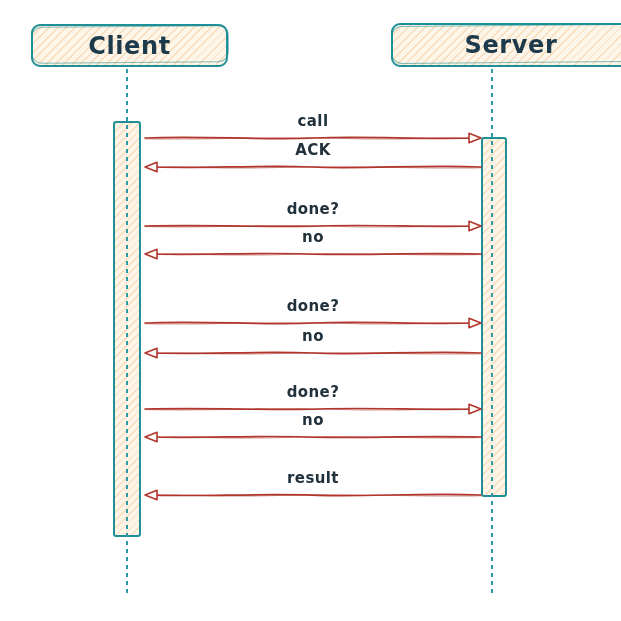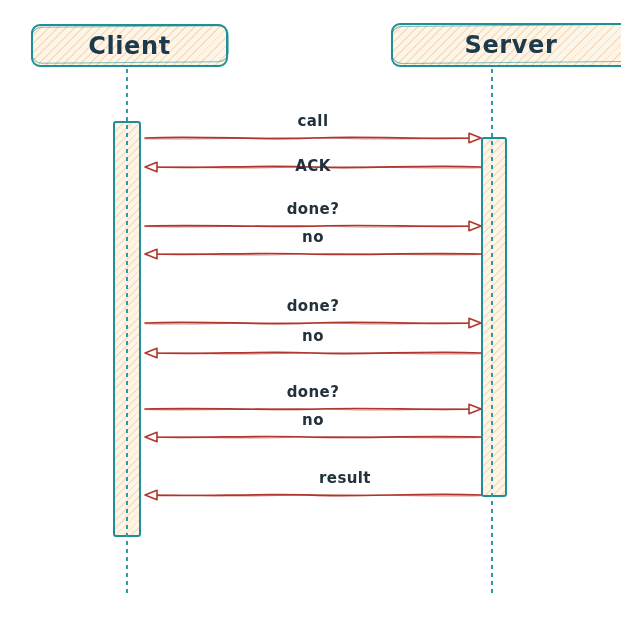--- a/index.html
+++ b/index.html
@@ -66,21 +66,21 @@
   <div class="activation" style="left:113px;top:121px;width:28px;height:416px;"></div>
   <div class="activation" style="left:481px;top:137px;width:26px;height:360px;"></div>
 
   <div class="msg-label" style="top:111px;">call</div>
   <svg class="arrow" style="top:130px;" viewBox="0 0 342 16">
     <path class="l1" d="M3,8 C60,5.6 122,10.2 172,8 C226,6 280,9.6 328,8"></path>
     <path class="l2" d="M3,8.7 C72,10.6 152,5.8 206,8.4 C258,10.6 300,6.9 328,8.3"></path>
     <path class="head" d="M327,3.3 L339,8 L327,12.7 Z"></path>
   </svg>
 
-  <div class="msg-label" style="top:140px;margin-top:16px;">ACK</div>
+  <div class="msg-label" style="top:140px;">ACK</div>
   <svg class="arrow" style="top:159px;" viewBox="0 0 342 16">
     <path class="l1" d="M339,8 C282,5.6 220,10.2 170,8 C116,6 62,9.6 14,8"></path>
     <path class="l2" d="M339,8.7 C270,10.6 190,5.8 136,8.4 C84,10.6 42,6.9 14,8.3"></path>
     <path class="head" d="M15,3.3 L3,8 L15,12.7 Z"></path>
   </svg>
 
   <div class="msg-label" style="top:199px;">done?</div>
   <svg class="arrow" style="top:218px;" viewBox="0 0 342 16">
     <path class="l1" d="M3,8 C70,6.2 130,9.8 178,8 C230,6.2 284,9.4 328,8"></path>
     <path class="l2" d="M3,8.5 C66,10.2 146,6 200,8.5 C254,10.4 302,7 328,8.4"></path>
@@ -115,20 +115,20 @@
     <path class="head" d="M327,3.3 L339,8 L327,12.7 Z"></path>
   </svg>
 
   <div class="msg-label" style="top:410px;">no</div>
   <svg class="arrow" style="top:429px;" viewBox="0 0 342 16">
     <path class="l1" d="M339,8 C272,6.2 212,9.8 164,8 C112,6.2 58,9.4 14,8"></path>
     <path class="l2" d="M339,8.5 C276,10.2 196,6 142,8.5 C88,10.4 40,7 14,8.4"></path>
     <path class="head" d="M15,3.3 L3,8 L15,12.7 Z"></path>
   </svg>
 
-  <div class="msg-label" style="top:468px;padding-left:32px;">result</div>
+  <div class="msg-label" style="top:468px;">result</div>
   <svg class="arrow" style="top:487px;" viewBox="0 0 342 16">
     <path class="l1" d="M339,8 C282,5.6 220,10.2 170,8.2 C116,6.4 62,9.6 14,8.2"></path>
     <path class="l2" d="M339,8.7 C270,10.6 190,5.8 136,8.4 C84,10.6 42,6.9 14,8.5"></path>
     <path class="head" d="M15,3.3 L3,8 L15,12.7 Z"></path>
   </svg>
 
 </div>
 
 </body></html>

